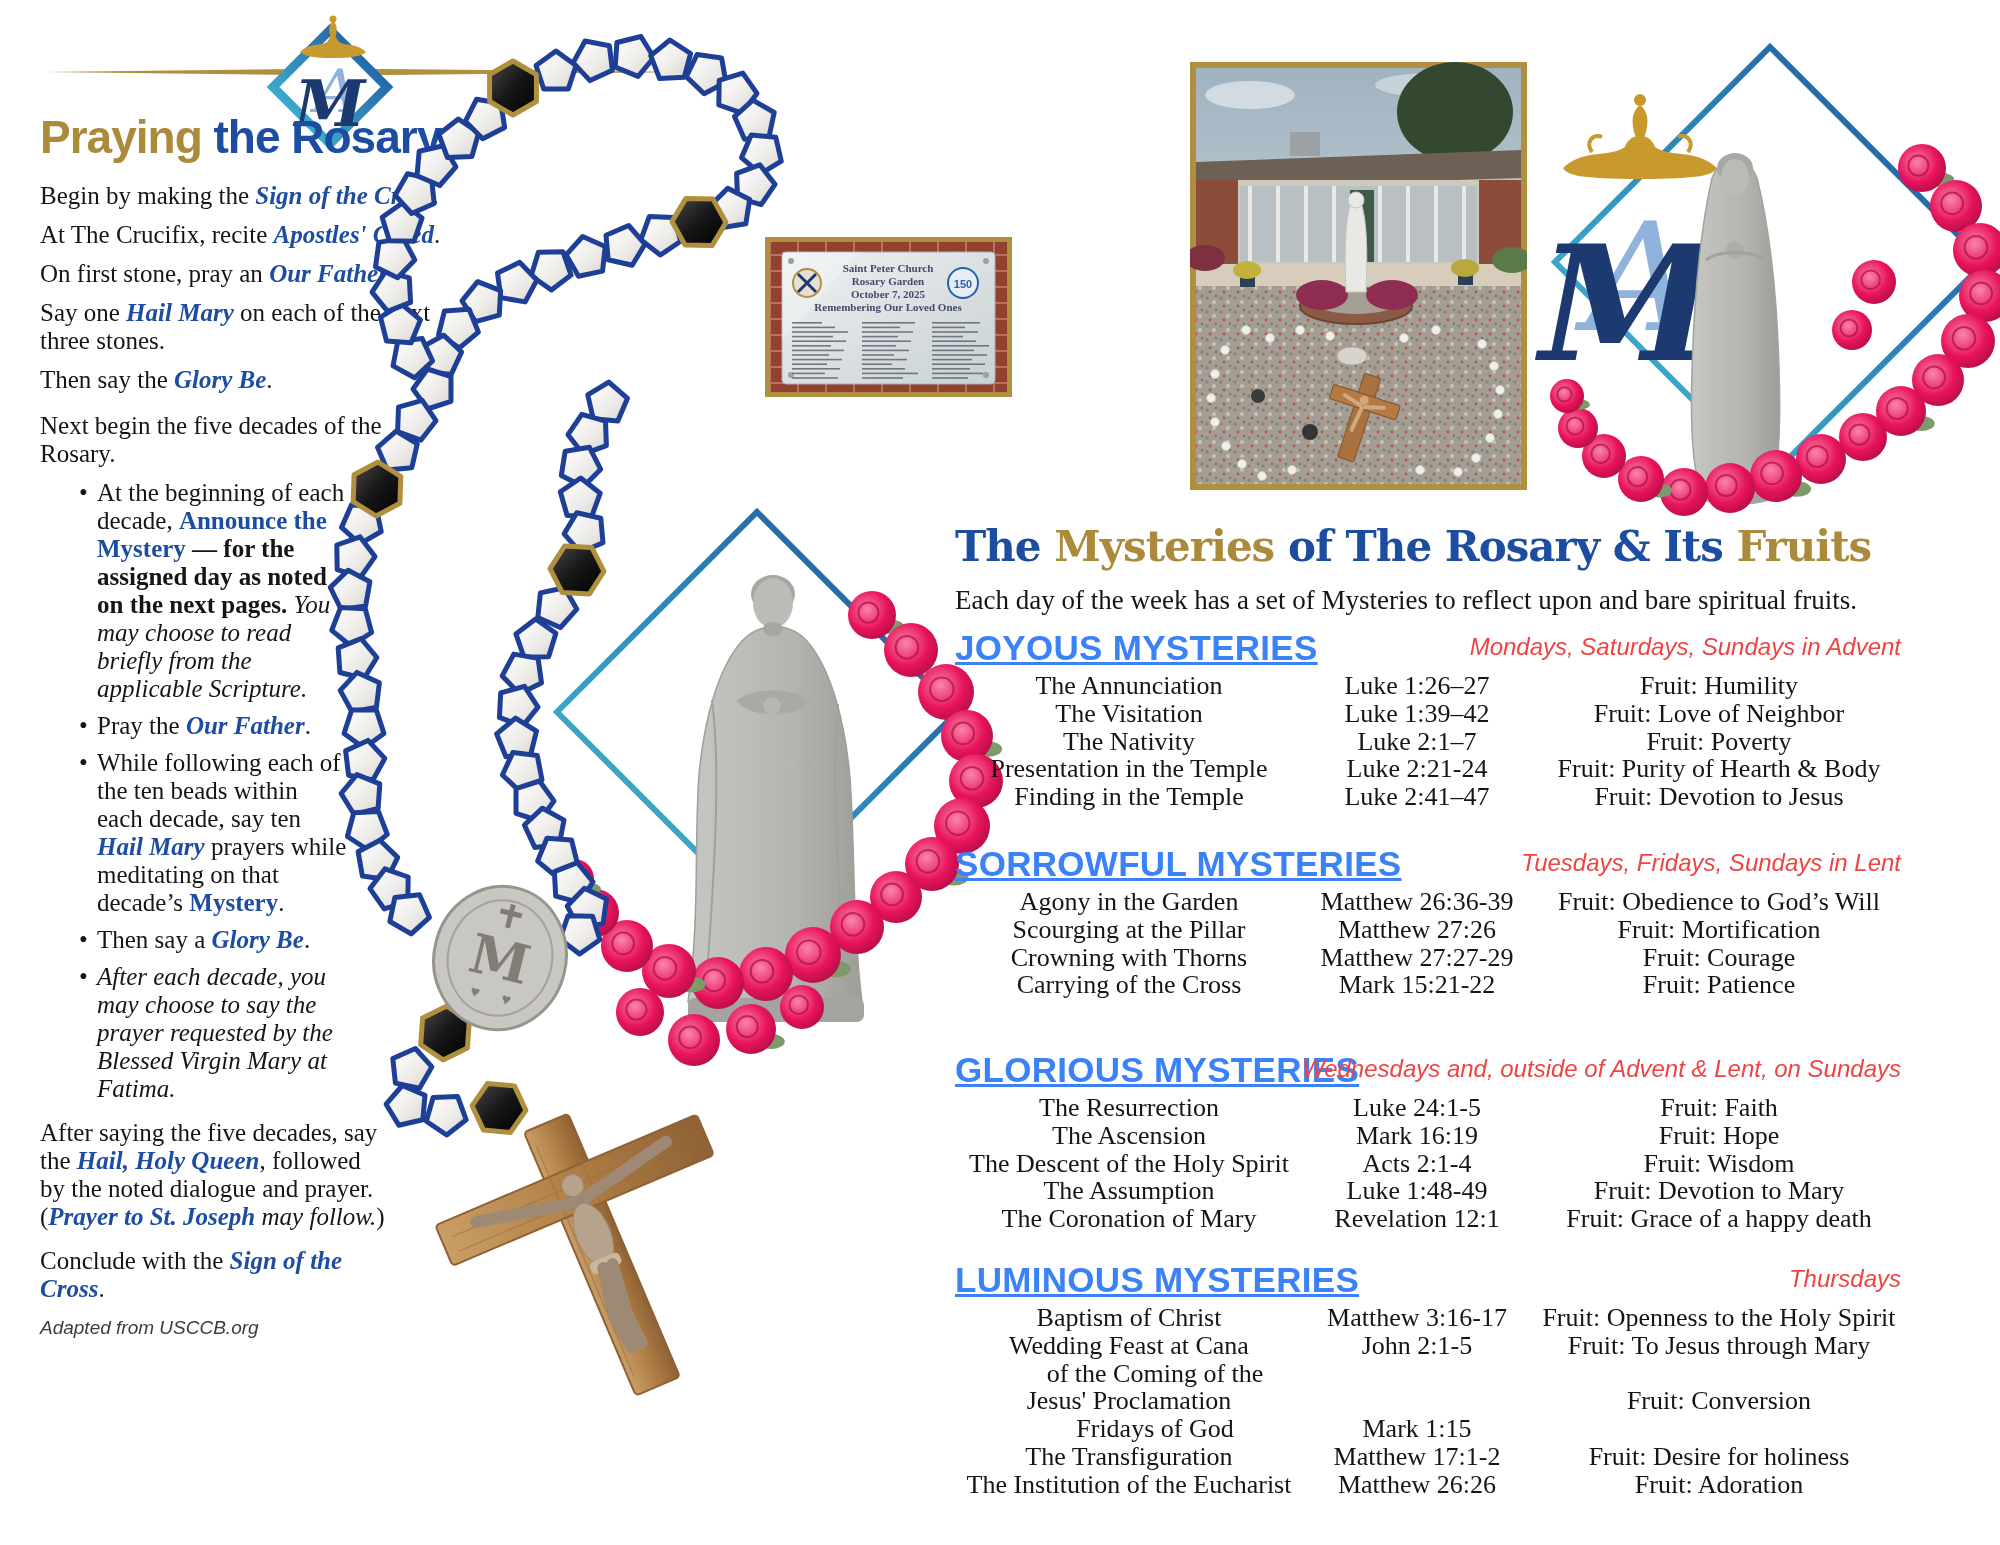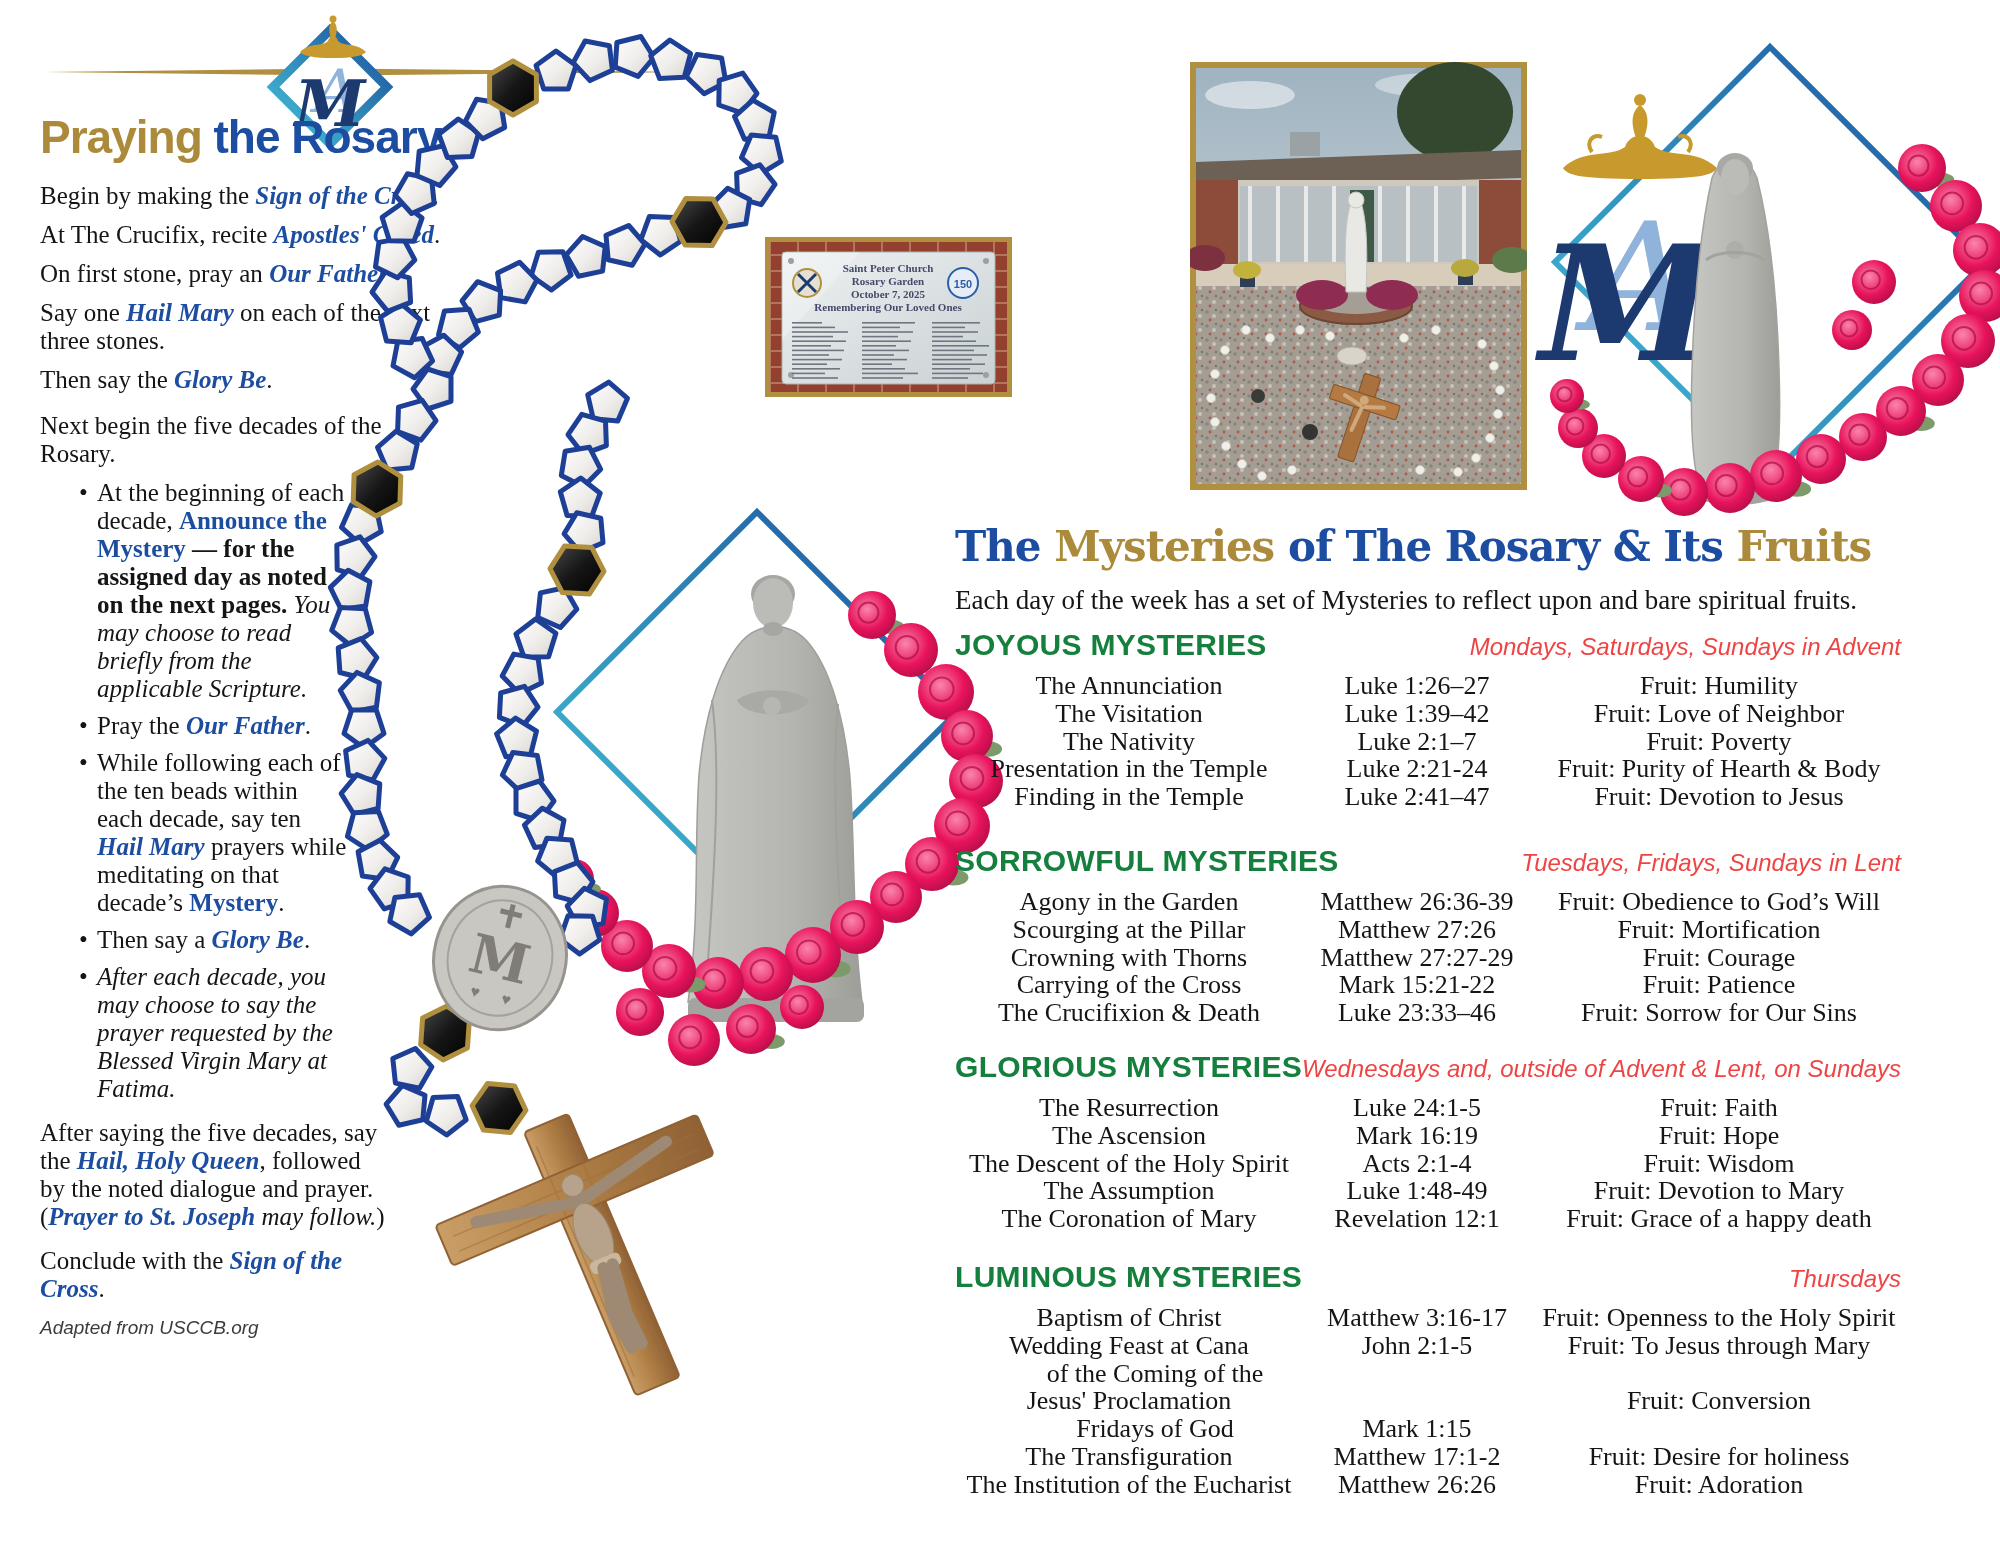--- a/index.html
+++ b/index.html
@@ -20,22 +20,22 @@
   .seg-B{color:#1c4da1;font-weight:bold;}
   .seg-k{font-weight:bold;}
   .seg-i{font-style:italic;}
   #left-footer{font-family:"Liberation Sans",sans-serif;font-style:italic;font-size:19px;color:#3c3c3c;margin-top:14px;}
   
   #right-col{position:absolute;left:955px;top:522px;width:960px;height:1000px;}
   #right-title{font-family:"DejaVu Serif",serif;font-weight:bold;font-size:42px;letter-spacing:-1px;white-space:nowrap;}
   #right-subtitle{font-size:27px;margin-top:14px;}
   .section{position:absolute;left:0;width:952px;}
   .sec-head{position:relative;height:36px;}
-  .sec-title{font-family:"Liberation Sans",sans-serif;font-weight:bold;font-size:30px;
-             letter-spacing:.3px;color:#15803d;}
+  .sec-title{font-family:"Liberation Sans",sans-serif;font-weight:bold;font-size:35px;
+             letter-spacing:.3px;color:#3b82f6;text-decoration:underline;}
   .sec-days{position:absolute;right:6px;bottom:3px;font-family:"Liberation Sans",sans-serif;
             font-style:italic;font-size:24px;color:#ef4444;}
   .sec-rows{margin-top:8px;}
   .m-row{display:grid;grid-template-columns:348px 228px 1fr;font-size:26px;line-height:1.07;text-align:center;}
   .m-ind{padding-left:52px;}
 </style>
 </head>
 <body>
 
 <div id="page">
@@ -555,25 +555,20 @@
             <div class="m-row">
               <span>Crowning with Thorns</span>
               <span>Matthew 27:27-29</span>
               <span>Fruit: Courage</span>
             </div>
             <div class="m-row">
               <span>Carrying of the Cross</span>
               <span>Mark 15:21-22</span>
               <span>Fruit: Patience</span>
             </div>
-            <div class="m-row">
-              <span>The Crucifixion &amp; Death</span>
-              <span>Luke 23:33–46</span>
-              <span>Fruit: Sorrow for Our Sins</span>
-            </div>
           </div>
         </div>
         <div class="section" style="top: 528px;">
           <div class="sec-head"><span class="sec-title">GLORIOUS MYSTERIES</span><span class="sec-days">Wednesdays and, outside of Advent &amp; Lent, on Sundays</span></div>
           <div class="sec-rows">
             <div class="m-row">
               <span>The Resurrection</span>
               <span>Luke 24:1-5</span>
               <span>Fruit: Faith</span>
             </div>

